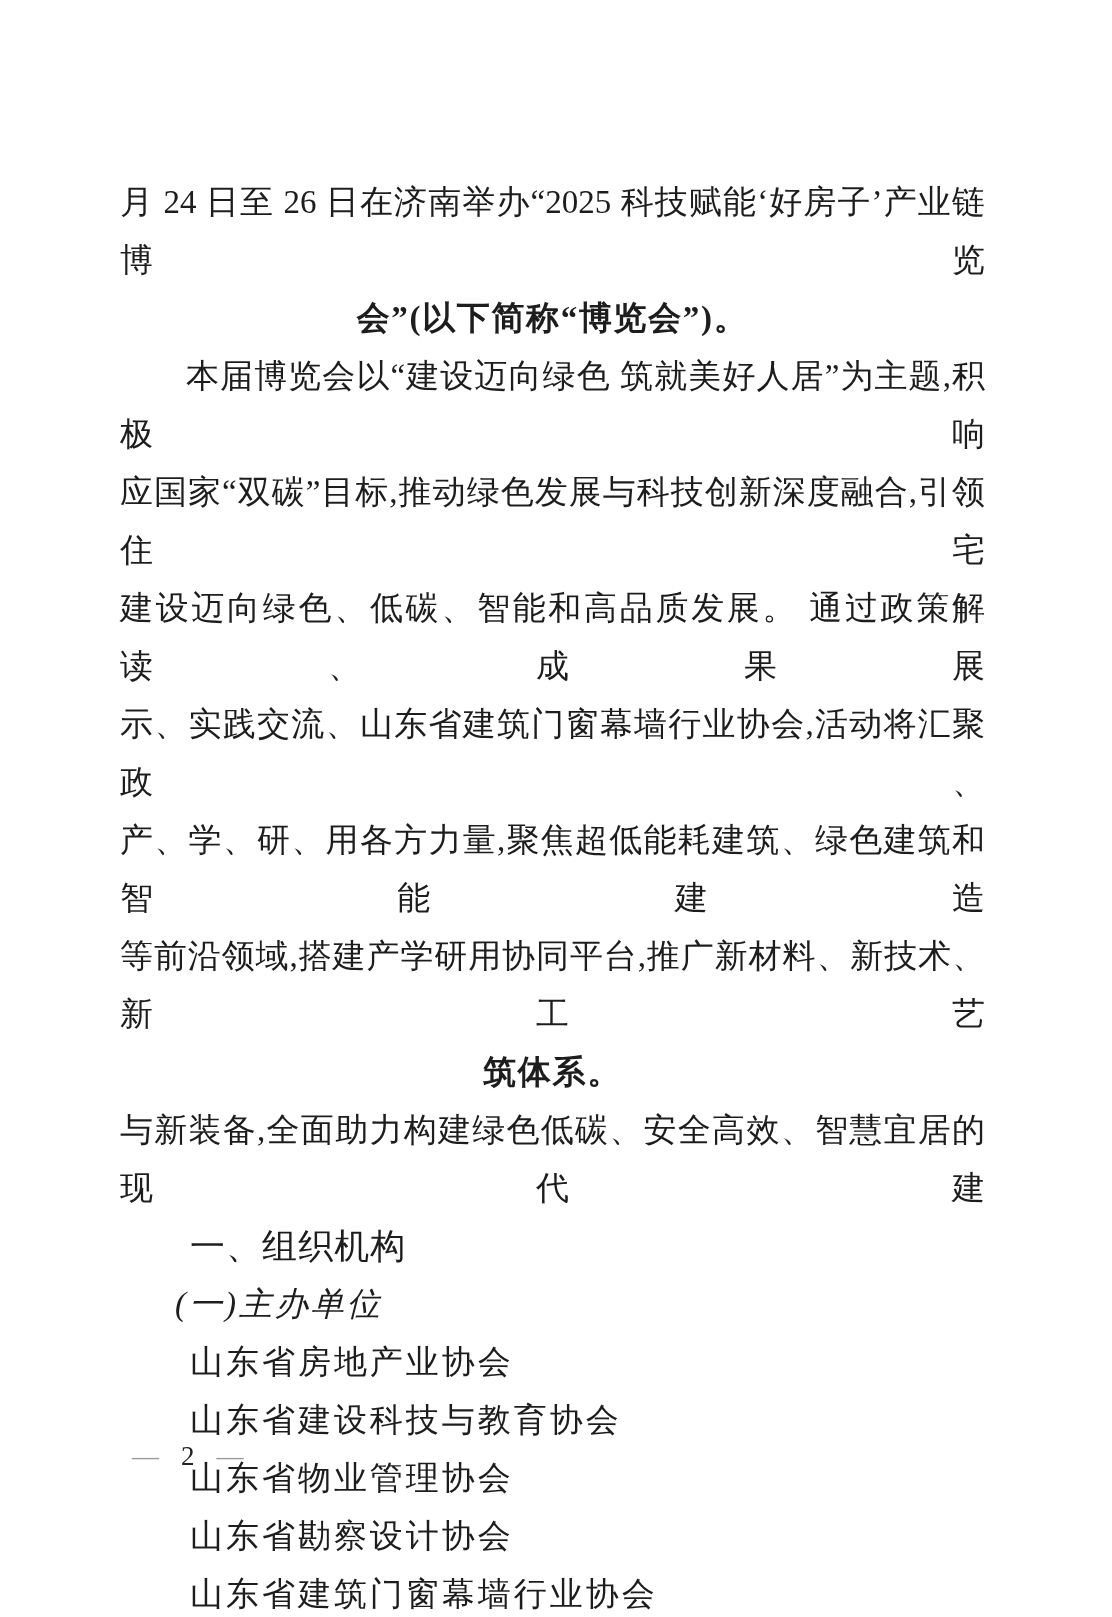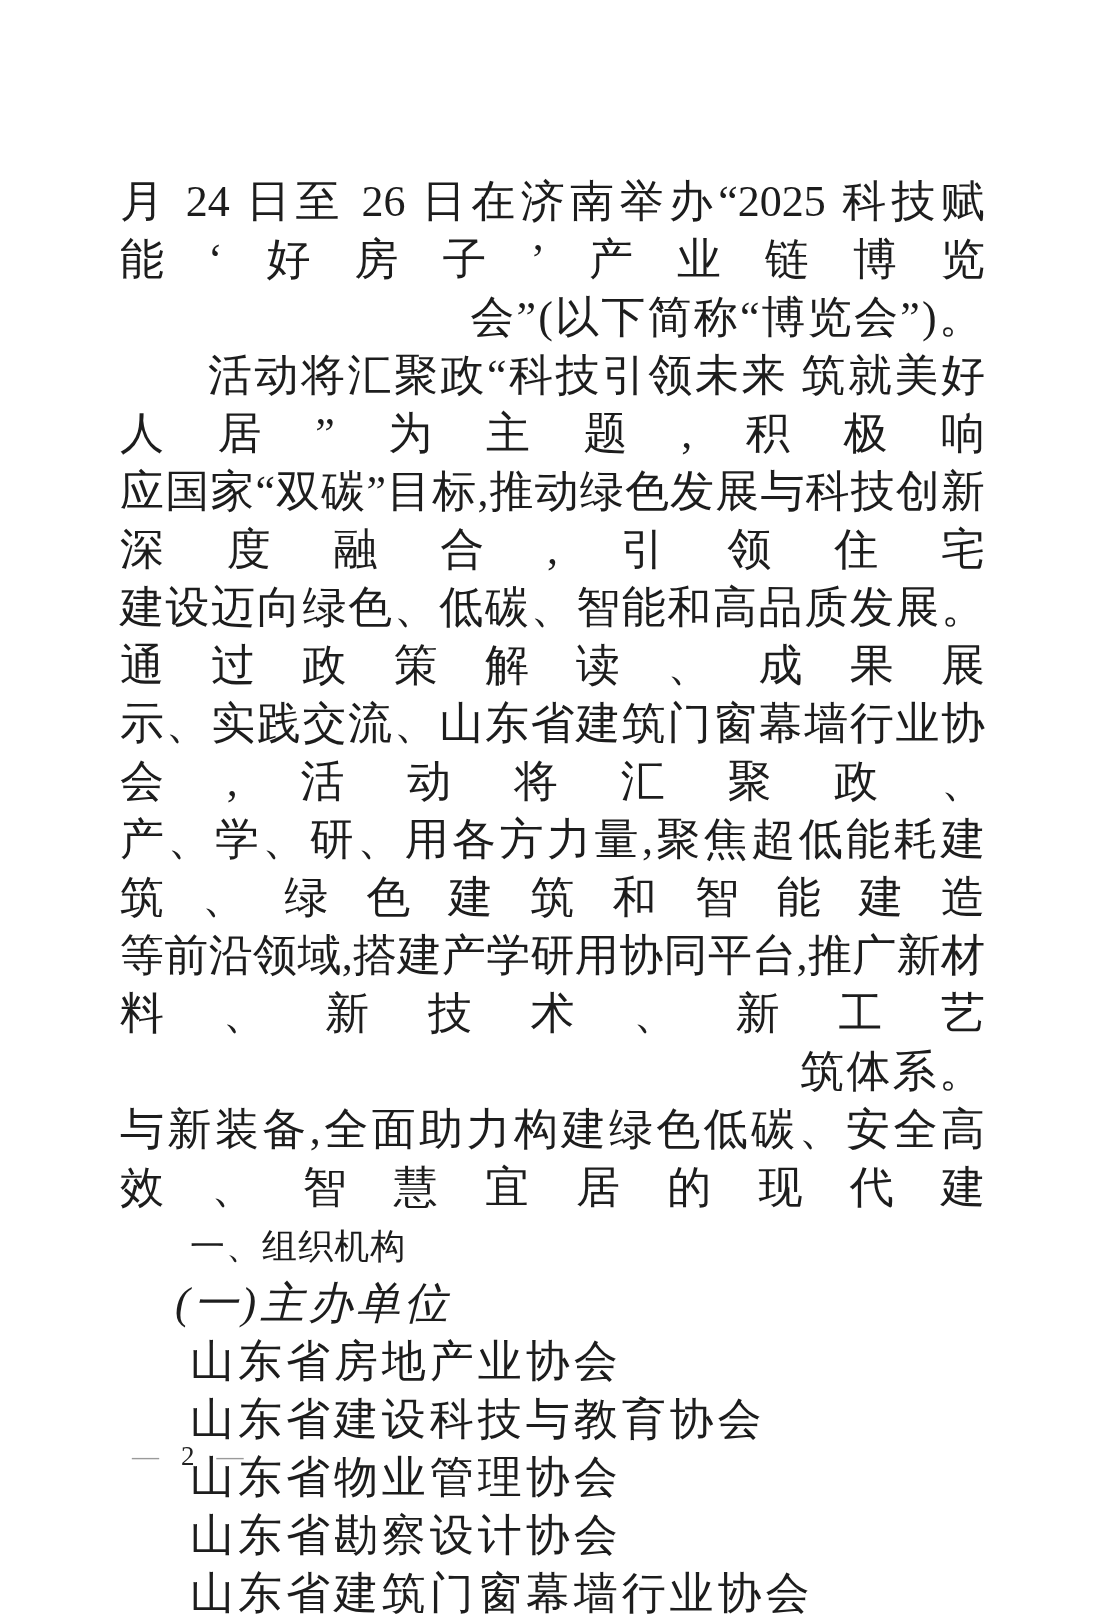--- a/index.html
+++ b/index.html
@@ -19,31 +19,32 @@
   }
   .content {
     position: absolute;
     left: 120px;
     right: 127px;
     top: 173px;
   }
   .line {
     min-height: 58px;
     line-height: 58px;
-    font-size: 44px;
+    font-size: 33px;
     white-space: normal;
   }
   .body-fill {
     text-align: justify;
     text-align-last: justify;
     text-justify: inter-character;
   }
   .body-end {
-    text-align: right;
+    text-align: center;
     letter-spacing: 0.05em;
+    font-weight: bold;
   }
   .indent {
     text-indent: 2em;
   }
   .heading {
     font-family: "Liberation Sans", "DejaVu Sans", sans-serif;
     font-weight: 400;
     font-size: 35px;
     padding-left: 70px;
     letter-spacing: 0.03em;
@@ -77,21 +78,21 @@
 </style>
 </head>
 <body>
 
 <div class="page">
 
   <div class="content">
 
   <div class="line body-fill">月 24 日至 26 日在济南举办“2025 科技赋能‘好房子’产业链博览</div>
       <div class="line body-end">会”(以下简称“博览会”)。</div>
-      <div class="line body-fill indent">活动将汇聚政“科技引领未来 筑就美好人居”为主题,积极响</div>
+      <div class="line body-fill indent">本届博览会以“建设迈向绿色 筑就美好人居”为主题,积极响</div>
       <div class="line body-fill">应国家“双碳”目标,推动绿色发展与科技创新深度融合,引领住宅</div>
       <div class="line body-fill">建设迈向绿色、低碳、智能和高品质发展。 通过政策解读、成果展</div>
       <div class="line body-fill">示、实践交流、山东省建筑门窗幕墙行业协会,活动将汇聚政、</div>
       <div class="line body-fill">产、学、研、用各方力量,聚焦超低能耗建筑、绿色建筑和智能建造</div>
       <div class="line body-fill">等前沿领域,搭建产学研用协同平台,推广新材料、新技术、新工艺</div>
       <div class="line body-end">筑体系。</div>
       <div class="line body-fill">与新装备,全面助力构建绿色低碳、安全高效、智慧宜居的现代建</div>
       <div class="line heading">一、组织机构</div>
       <div class="line subheading">(一)主办单位</div>
       <div class="line org">山东省房地产业协会</div>

